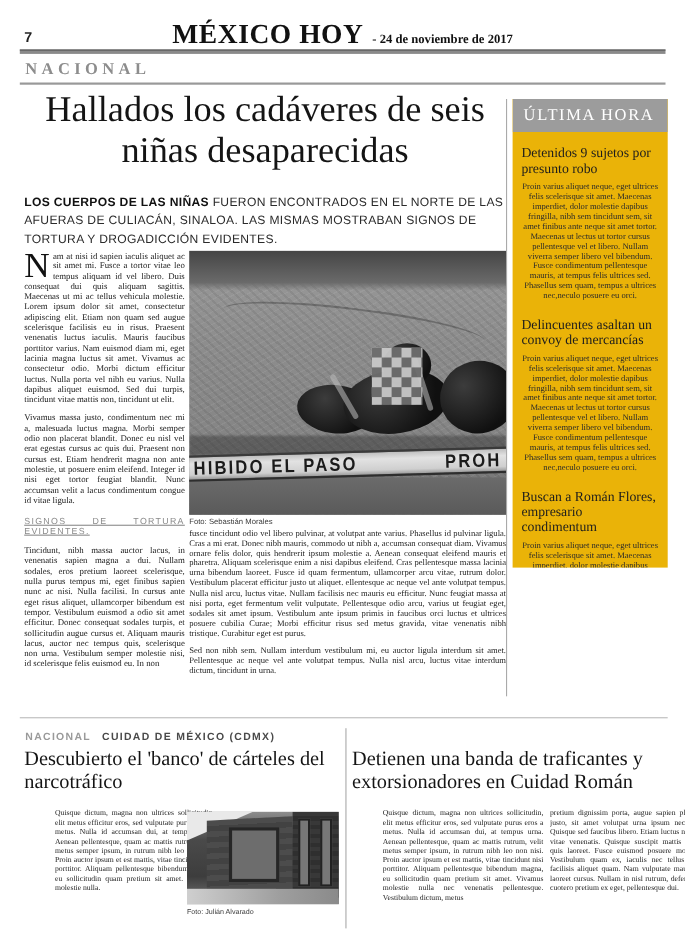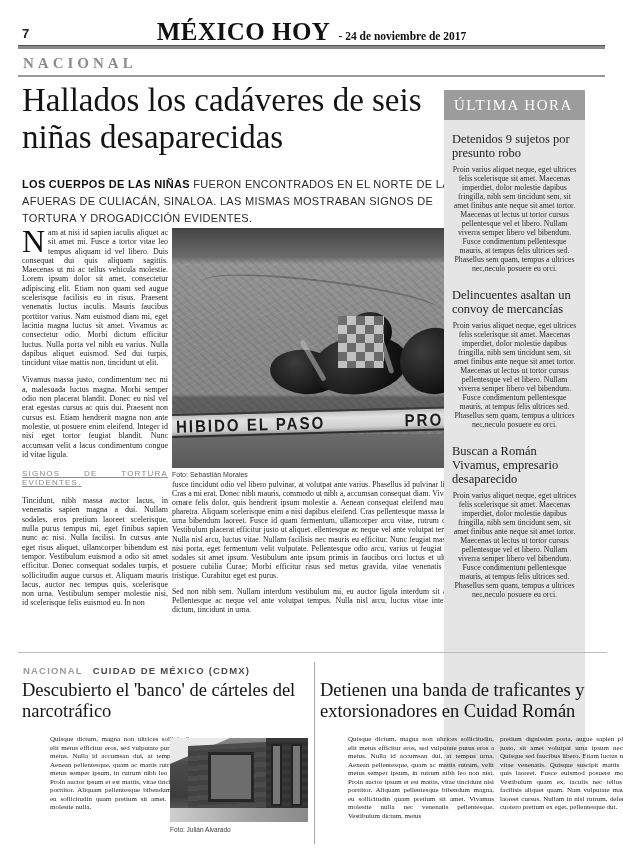--- a/index.html
+++ b/index.html
@@ -12,21 +12,21 @@
   
   .page-num{position:absolute;left:22px;top:26px;font:bold 13px "Liberation Sans",sans-serif;color:#222;}
   .masthead{position:absolute;left:0;top:18px;width:100%;text-align:center;white-space:nowrap;}
   .masthead .title{font:bold 25px "Liberation Serif",serif;letter-spacing:.5px;color:#111;margin-top:32px;}
   .masthead .date{font:bold 11.5px "Liberation Serif",serif;color:#111;margin-left:4px;}
   .rule-top{position:absolute;left:18px;top:45px;width:587px;height:3px;background:#8a8a8a;border-top:1px solid #555;}
   .section-label{position:absolute;left:23px;top:55px;font:bold 15px "Liberation Serif",serif;letter-spacing:4px;color:#8d8d8d;}
   .rule-section{position:absolute;left:18px;top:75px;width:587px;height:2px;background:#999;}
 
   
-  .headline{position:absolute;left:22px;top:82px;width:438px;font:400 33px/1.13 "Liberation Serif",serif;color:#141414;}
+  .headline{position:absolute;left:22px;top:82px;width:438px;font:400 33px/1.13 "Liberation Serif",serif;color:#141414;text-align:center;}
   .deck{position:absolute;left:22px;top:165px;width:436px;font:400 11px/1.55 "Liberation Sans",sans-serif;letter-spacing:.3px;color:#2b2b2b;}
   .deck b{font-weight:bold;color:#111;}
   .bodycol{position:absolute;left:22px;top:228px;width:146px;font:400 8px/9.3px "Liberation Serif",serif;text-align:justify;color:#1c1c1c;}
   .bodycol p{margin:0 0 8px 0;}
   .dropcap{float:left;font:400 32px/25px "Liberation Serif",serif;margin:1px 3px 0 0;color:#111;}
   .crosshead{font:400 8px "Liberation Sans",sans-serif;letter-spacing:1.2px;color:#8a8a8a;margin:10px 0 9px 0;text-decoration:underline;}
   .widecol{position:absolute;left:172px;top:480px;width:288px;height:174px;overflow:hidden;
     font:400 7.8px/9.1px "Liberation Serif",serif;text-align:justify;color:#1c1c1c;}
   .widecol p{margin:0 0 7px 0;}
 
@@ -59,21 +59,21 @@
     border-top:2px solid #3a3a3a;border-bottom:2px solid #2e2e2e;
     display:flex;align-items:center;justify-content:space-between;padding:0 10px;box-sizing:border-box;}
   .tape span{font:bold 15px "Liberation Sans",sans-serif;letter-spacing:2px;color:#1b1b1b;transform:scaleY(1.15);white-space:nowrap;}
   .photo1 .ground-bottom{position:absolute;left:0;top:206px;width:100%;height:34px;
     background:linear-gradient(180deg,#6b6b6b,#5a5a5a);}
   .caption{position:absolute;font:400 7px "Liberation Sans",sans-serif;color:#3a3a3a;}
   .cap1{left:172px;top:471px;}
 
   
   .vrule-main{position:absolute;left:460px;top:90px;width:1px;height:543px;background:#aaa;}
-  .sidebar{position:absolute;left:444px;top:90px;width:141px;height:680px;background:#e5e5e5;overflow:hidden;}
+  .sidebar{position:absolute;left:466px;top:90px;width:141px;height:426px;background:#eab308;overflow:hidden;}
   .sidebar-header{height:30px;background:#9c9c9c;color:#fff;display:flex;align-items:center;padding-left:10px;
     font:400 15px "Liberation Serif",serif;letter-spacing:1.5px;}
   .sidebar-body{padding:12px 8px 0 8px;}
   .sb-item{margin-bottom:15px;}
   .sb-title{font:400 12.5px/14px "Liberation Serif",serif;color:#1d1d1d;margin:0 0 5px 0;}
   .sb-text{font:400 7.8px/9px "Liberation Serif",serif;color:#2a2a2a;text-align:center;margin:0;}
 
   
   .rule-bottom{position:absolute;left:18px;top:652px;width:589px;height:1px;background:#bbb;}
   .vrule-bottom{position:absolute;left:314px;top:662px;width:1px;height:182px;background:#aaa;}
@@ -161,21 +161,21 @@
     <div class="sidebar-body">
       <div class="sb-item">
         <p class="sb-title">Detenidos 9 sujetos por presunto robo</p>
         <p class="sb-text">Proin varius aliquet neque, eget ultrices felis scelerisque sit amet. Maecenas imperdiet, dolor molestie dapibus fringilla, nibh sem tincidunt sem, sit amet finibus ante neque sit amet tortor. Maecenas ut lectus ut tortor cursus pellentesque vel et libero. Nullam viverra semper libero vel bibendum. Fusce condimentum pellentesque mauris, at tempus felis ultrices sed. Phasellus sem quam, tempus a ultrices nec,neculo posuere eu orci.</p>
       </div>
       <div class="sb-item">
         <p class="sb-title">Delincuentes asaltan un convoy de mercancías</p>
         <p class="sb-text">Proin varius aliquet neque, eget ultrices felis scelerisque sit amet. Maecenas imperdiet, dolor molestie dapibus fringilla, nibh sem tincidunt sem, sit amet finibus ante neque sit amet tortor. Maecenas ut lectus ut tortor cursus pellentesque vel et libero. Nullam viverra semper libero vel bibendum. Fusce condimentum pellentesque mauris, at tempus felis ultrices sed. Phasellus sem quam, tempus a ultrices nec,neculo posuere eu orci.</p>
       </div>
       <div class="sb-item">
-        <p class="sb-title">Buscan a Román Vivamus, empresario desaparecido</p>
+        <p class="sb-title">Buscan a Román Flores, empresario condimentum</p>
         <p class="sb-text">Proin varius aliquet neque, eget ultrices felis scelerisque sit amet. Maecenas imperdiet, dolor molestie dapibus fringilla, nibh sem tincidunt sem, sit amet finibus ante neque sit amet tortor. Maecenas ut lectus ut tortor cursus pellentesque vel et libero. Nullam viverra semper libero vel bibendum. Fusce condimentum pellentesque mauris, at tempus felis ultrices sed. Phasellus sem quam, tempus a ultrices nec,neculo posuere eu orci.</p>
       </div>
     </div>
   </div>
 
   <div class="rule-bottom"></div>
   <div class="vrule-bottom"></div>
 
   <div class="kicker k-left">
     <span class="sec">NACIONAL</span><span class="loc">CUIDAD DE MÉXICO (CDMX)</span>

